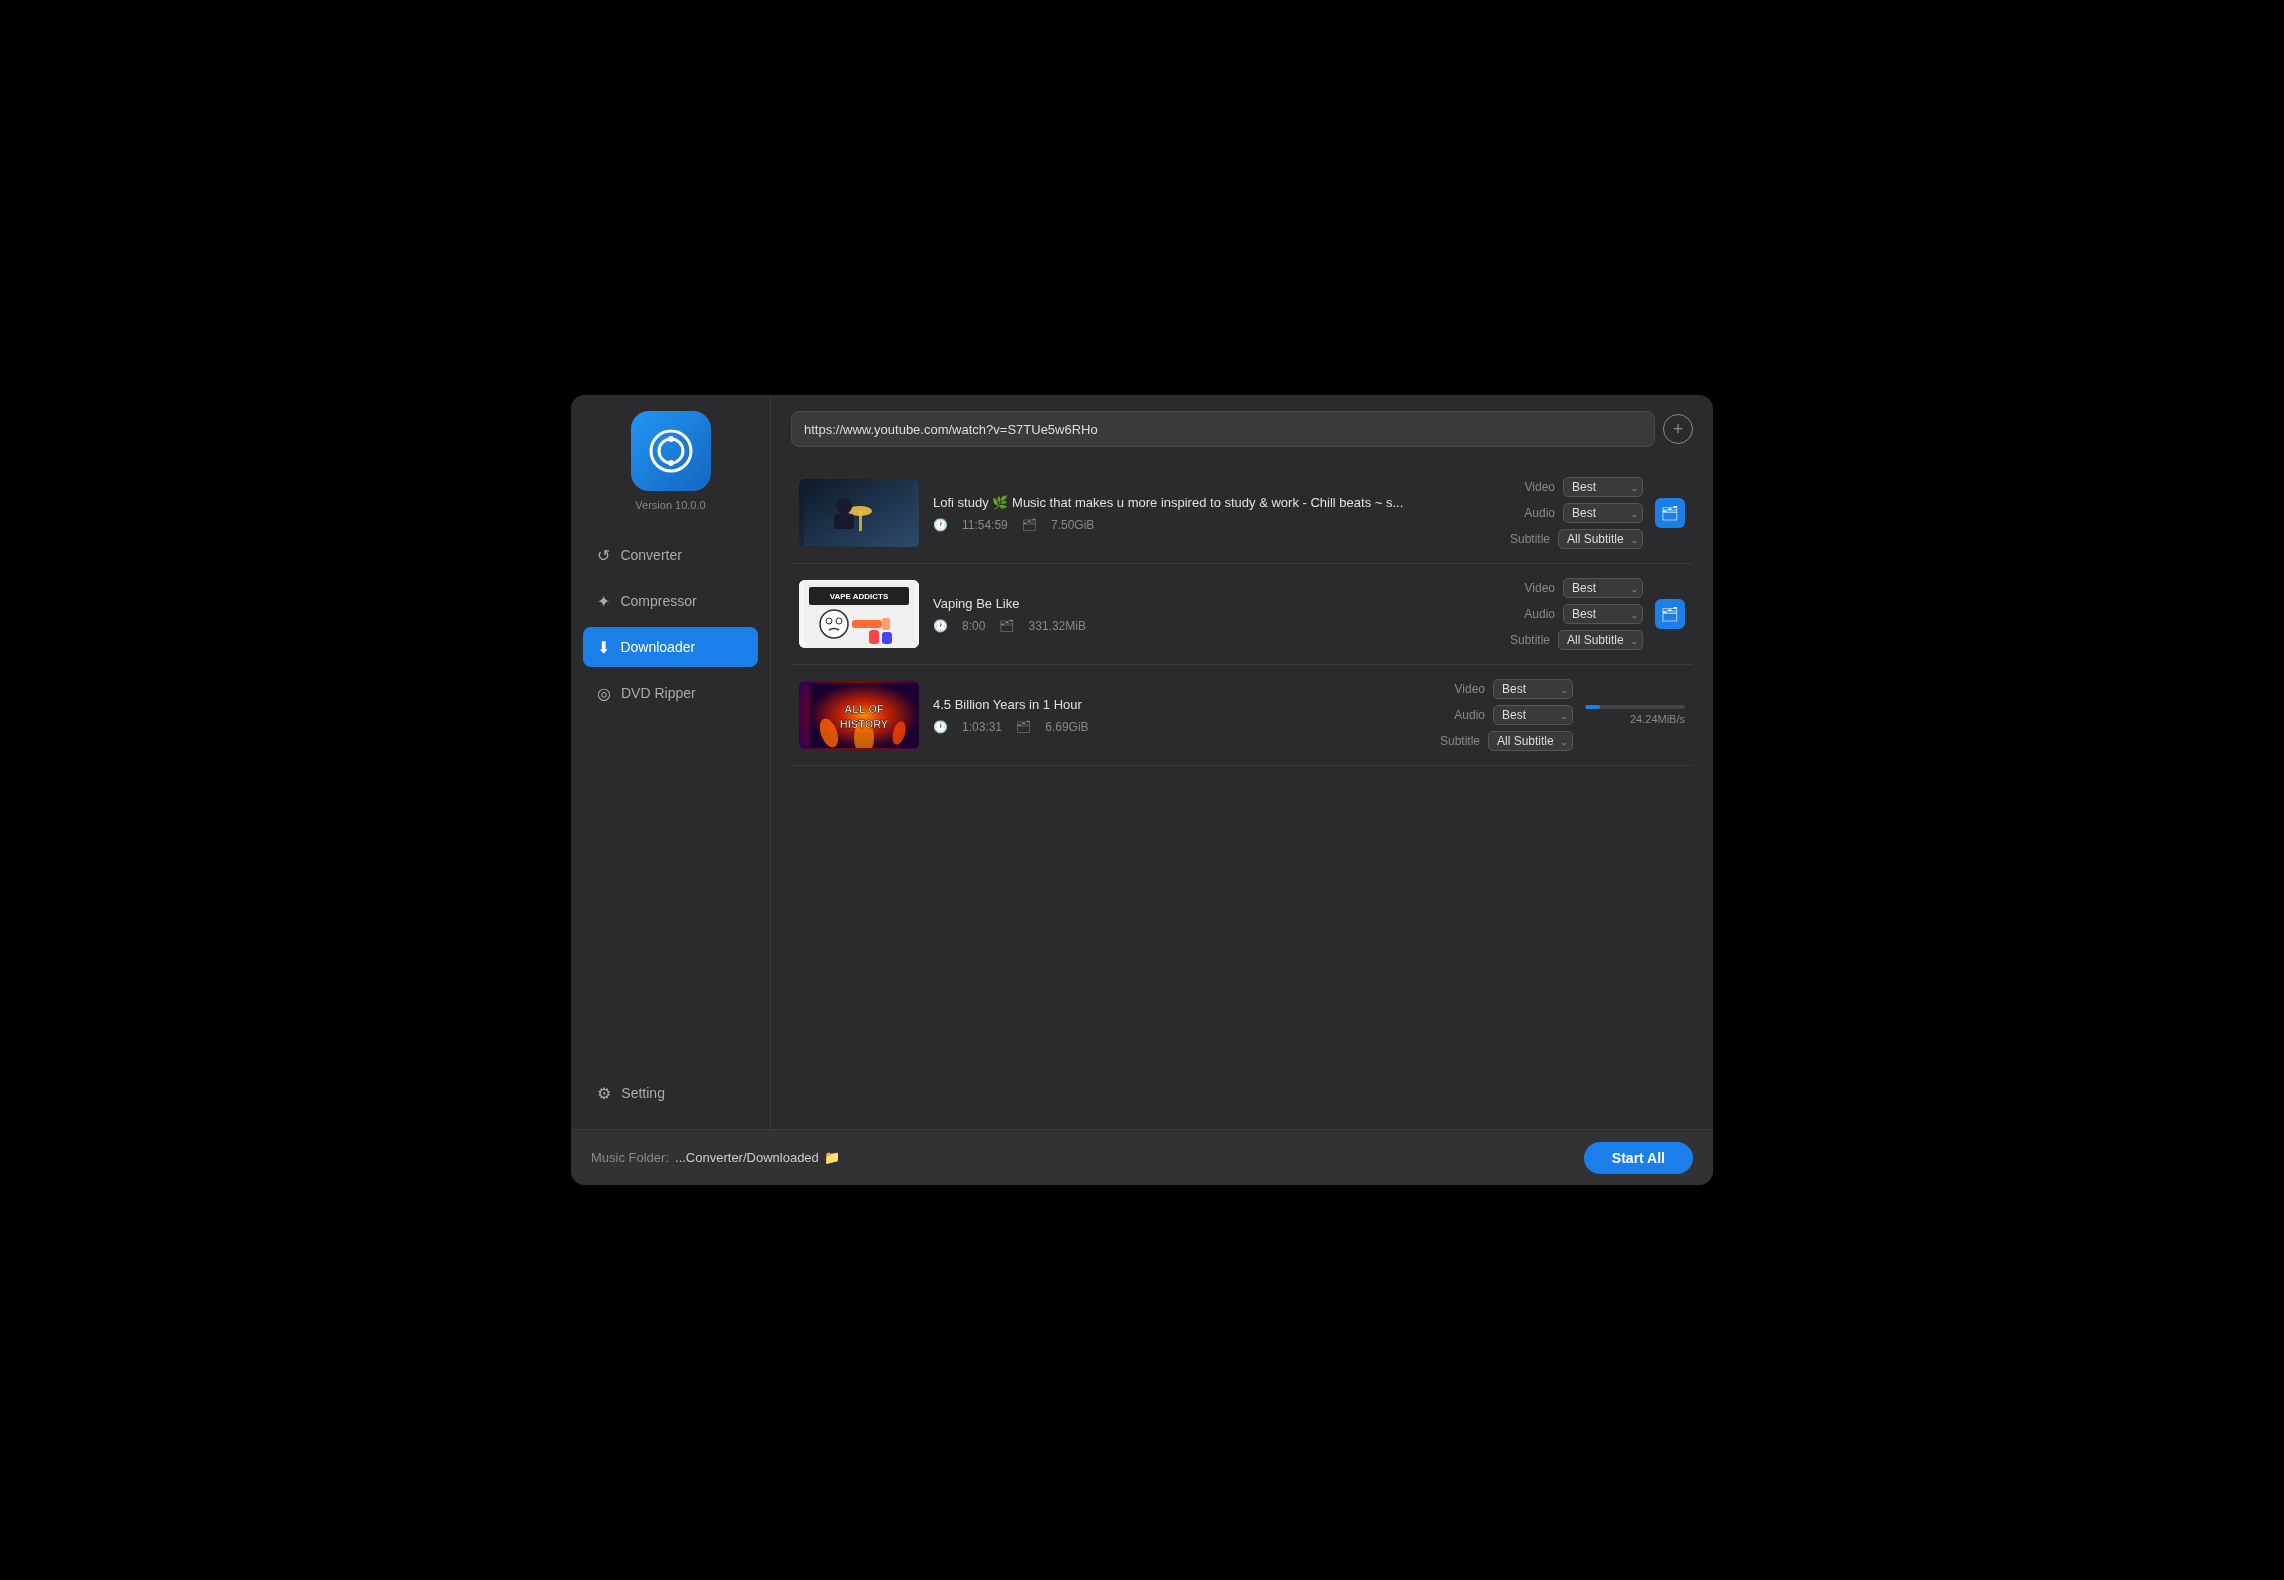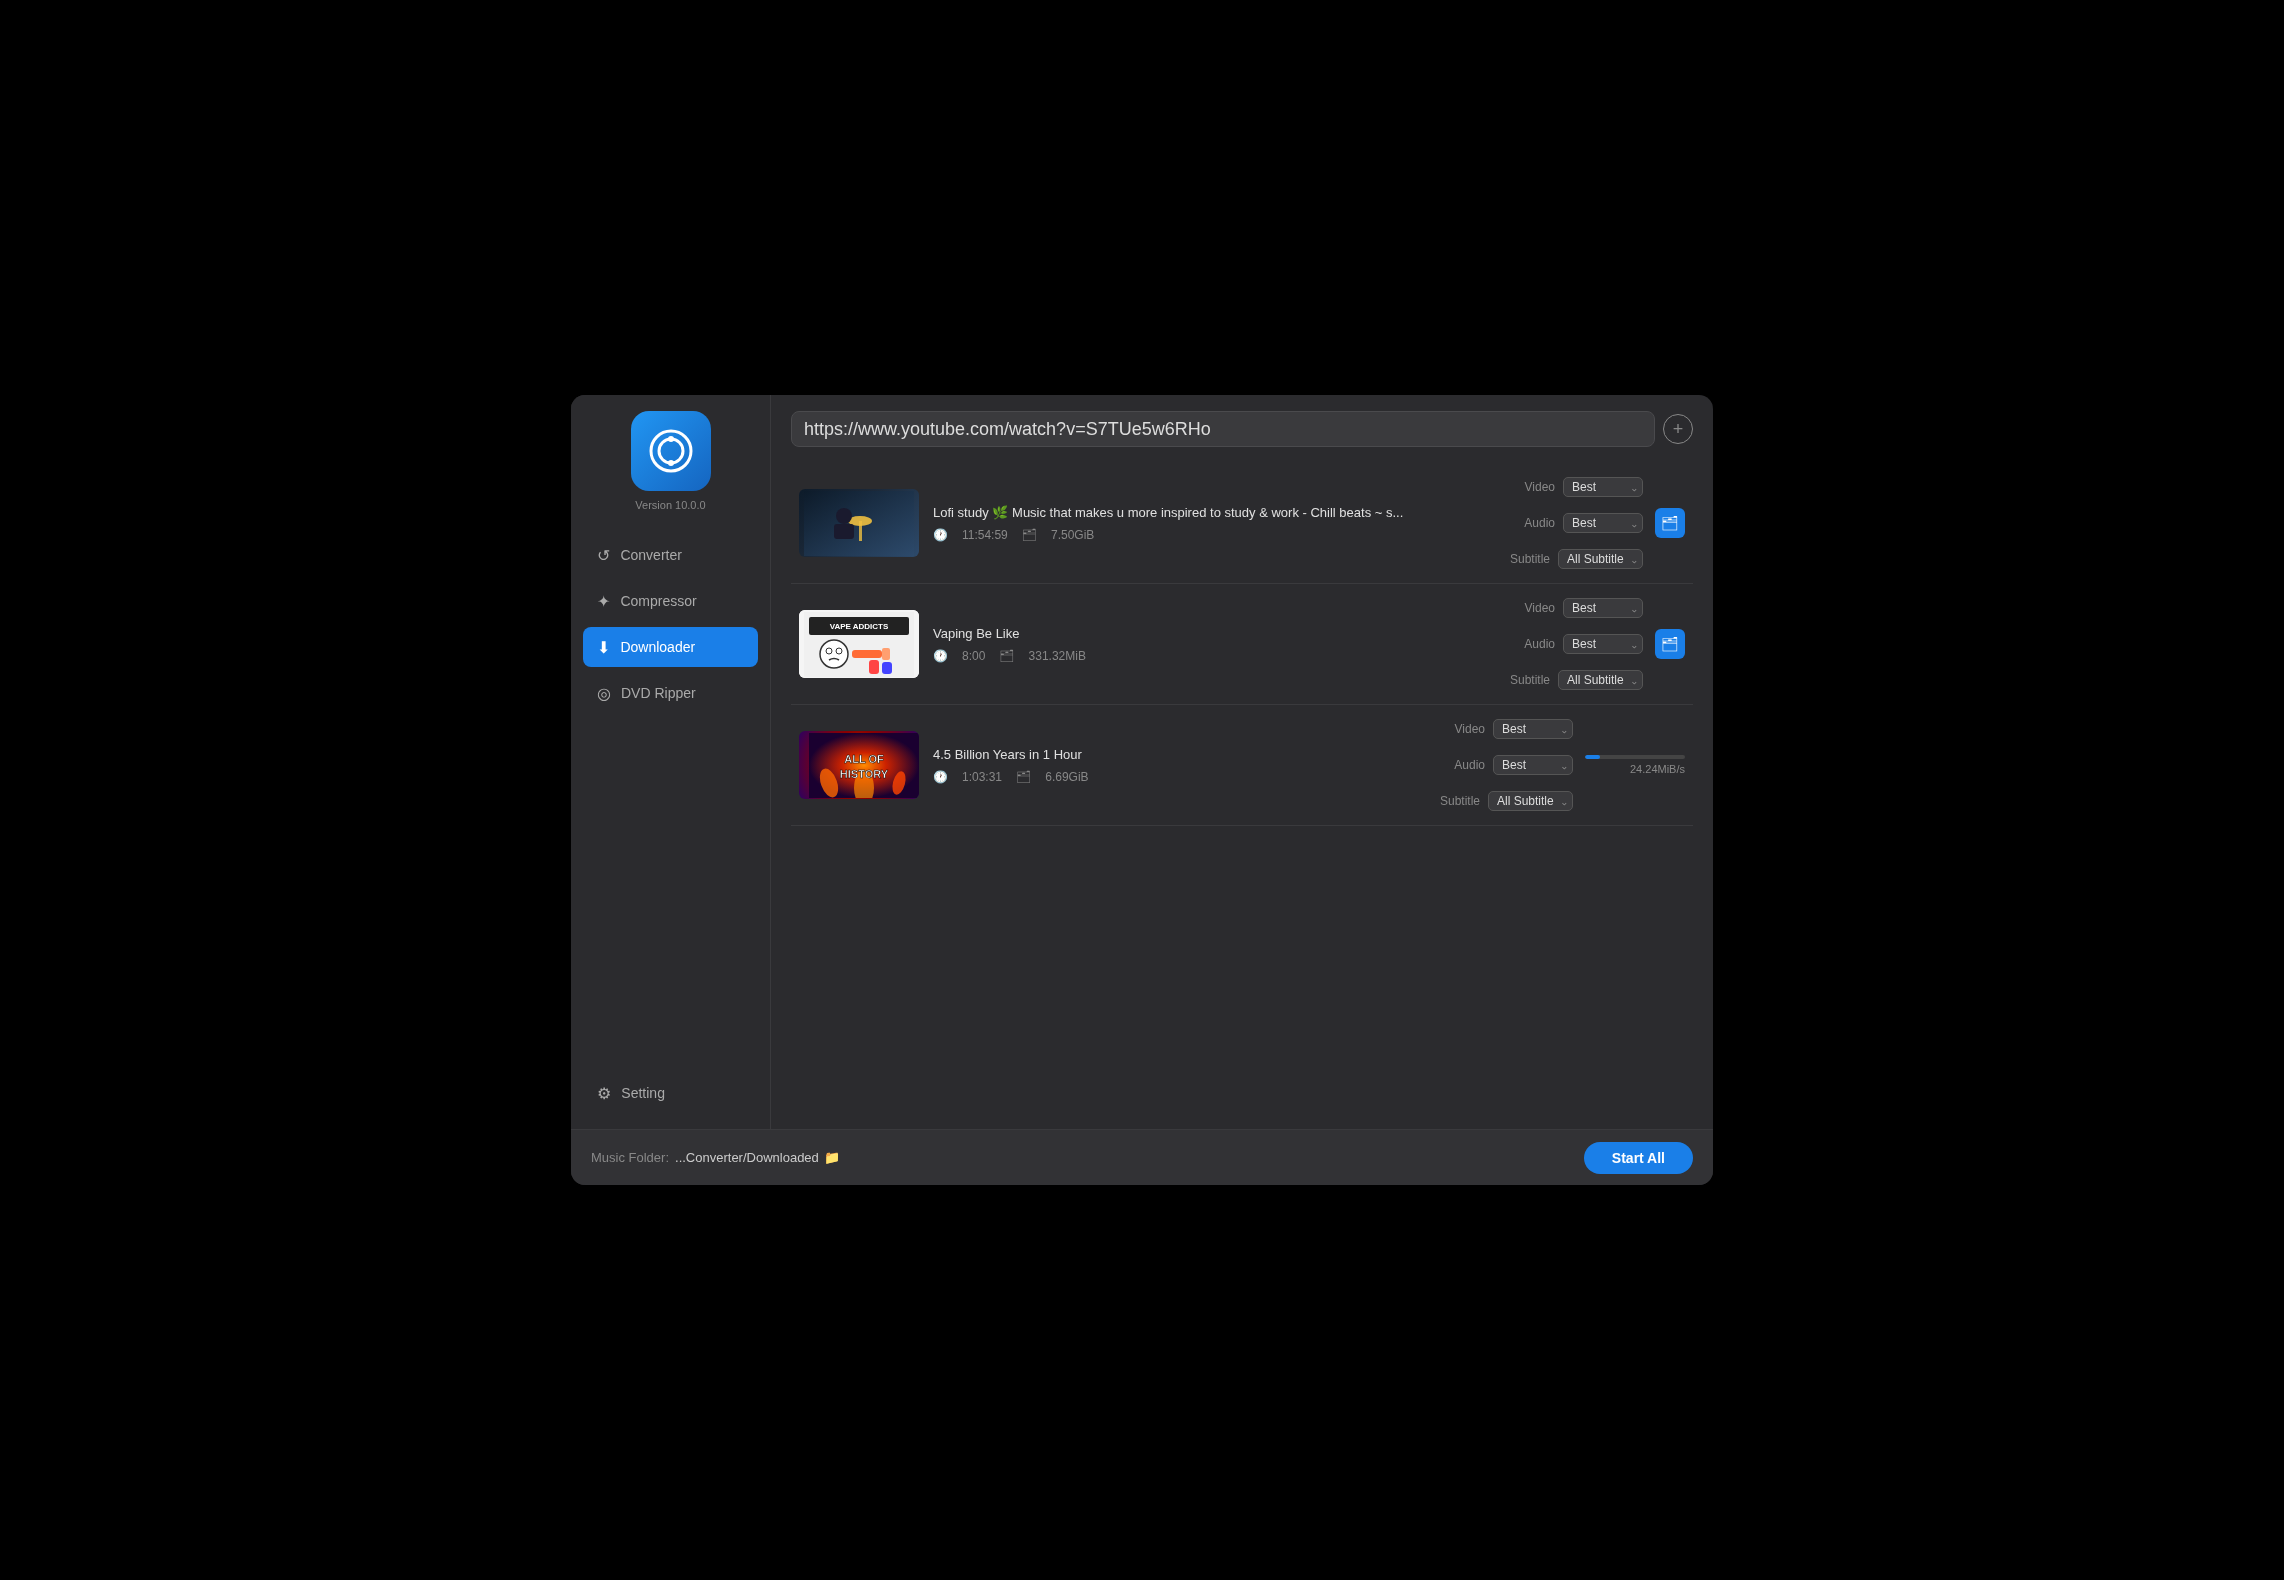--- a/index.html
+++ b/index.html
@@ -145,21 +145,21 @@
       margin-bottom: 16px;
     }
     .url-input {
       flex: 1;
       height: 36px;
       background: #3a3a3d;
       border: 1px solid #4a4a4d;
       border-radius: 8px;
       padding: 0 12px;
       color: #ddd;
-      font-size: 18px;
+      font-size: 13px;
       outline: none;
     }
     .add-btn {
       width: 30px;
       height: 30px;
       border-radius: 50%;
       background: transparent;
       border: 1.5px solid #888;
       color: #888;
       font-size: 18px;
@@ -213,21 +213,21 @@
     }
     .item-controls {
       display: flex;
       align-items: center;
       gap: 12px;
       flex-shrink: 0;
     }
     .control-labels {
       display: flex;
       flex-direction: column;
-      gap: 16px;
+      gap: 6px;
       align-items: flex-end;
     }
     .control-row {
       display: flex;
       align-items: center;
       gap: 8px;
     }
     .control-label {
       color: #888;
       font-size: 12px;

